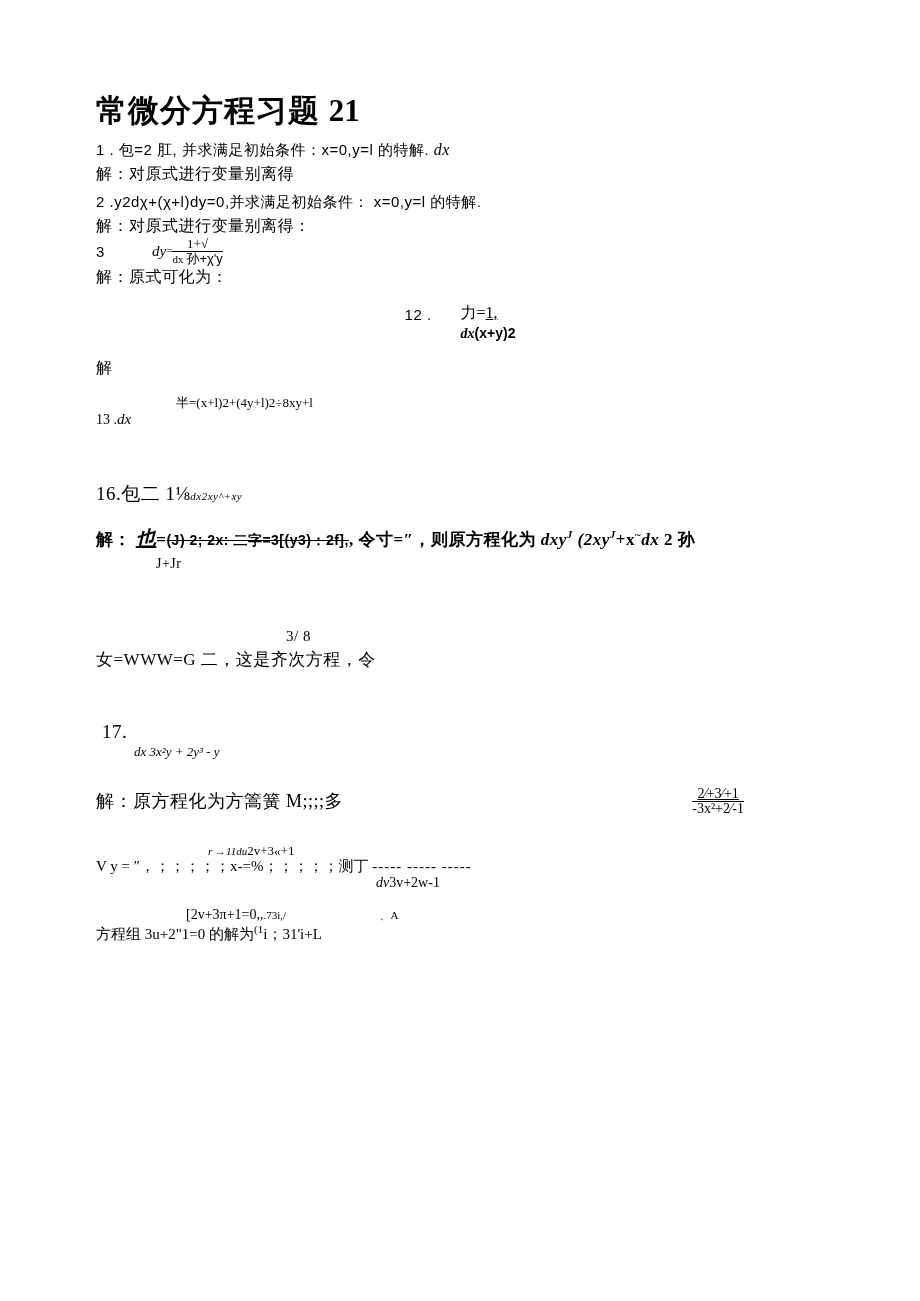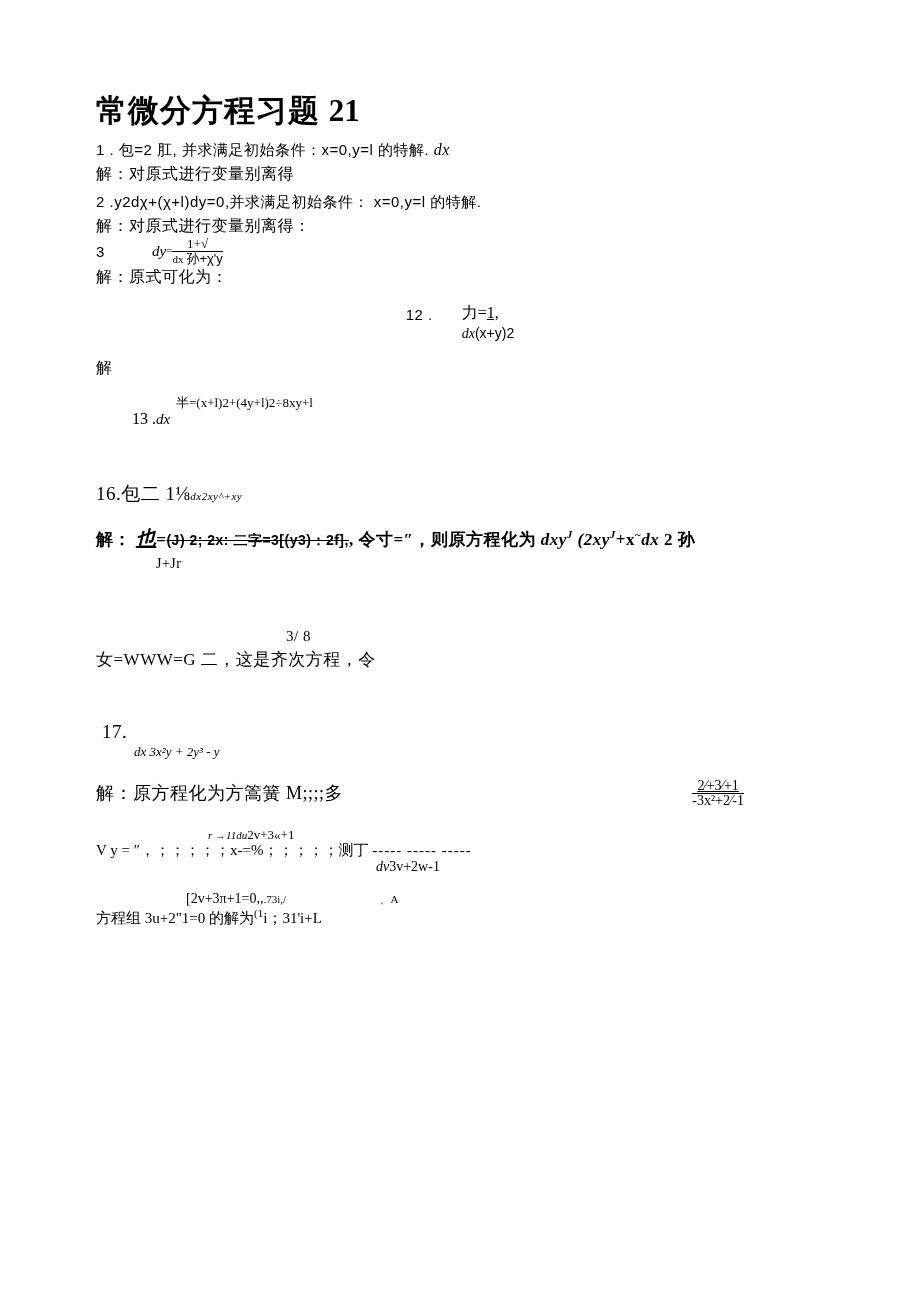--- a/index.html
+++ b/index.html
@@ -47,21 +47,21 @@
     font-style: italic;
   }
   .small {
     font-size: 11px;
   }
   .tiny {
     font-size: 11px;
   }
   .gap-s { margin-top: 4px; }
   .gap-m { margin-top: 14px; justify-content: center; }
-  .gap-l { margin-top: 20px; }
+  .gap-l { margin-top: 28px; }
   .gap-xl { margin-top: 48px; }
   .indent2 { padding-left: 60px; }
   .frac {
     display: inline-block;
     vertical-align: middle;
     text-align: center;
     font-size: 12px;
     line-height: 12px;
   }
   .frac .n {
@@ -113,29 +113,29 @@
       <span class="n sans" style="font-size:13px;">1+√</span>
       <span class="d"><span class="tiny">dx</span> <span style="font-size:13px;font-family:Arial;">孙+χ'y</span></span>
     </span>
   </div>
   <div class="line">解：原式可化为：</div>
 
   <div class="row gap-m" style="align-items:flex-start;">
     <span class="line sans" style="width:56px;">12  .</span>
     <span>
       <span style="font-size:16px;">力=</span><span class="uline" style="font-size:16px;">1,</span><br>
-      <span style="font-size:14px;"><span class="italic">dx</span><span style="font-family:Arial;font-size:14px;">(x+y)2</span></span>
+      <span style="font-size:14px;font-weight:bold;"><span class="italic">dx</span><span style="font-family:Arial;font-size:14px;">(x+y)2</span></span>
     </span>
   </div>
   <div class="line gap-m">解</div>
 
   <div class="gap-m rel-box" style="height:40px;">
     <div class="abs sans" style="left:80px;top:0;font-size:13px;">半=(x+l)2+(4y+l)2÷8xy+l</div>
     <div class="abs" style="left:0;top:16px;">
-      <span class="sans" style="font-size:16px;margin-left:36px;">13  .</span><span class="italic" style="font-size:15px;">dx</span>
+      <span class="sans" style="font-size:14px;">13  .</span><span class="italic" style="font-size:15px;">dx</span>
     </div>
   </div>
 
   <div class="line big gap-xl">
     <span>16.包二 1⅛</span><span class="italic small">dx2xy^+xy</span>
   </div>
 
   <div class="line gap-m" style="font-size:17px;font-weight:bold;">
     <span>解：</span>
     <span class="italic uline" style="font-size:20px;">也</span><span>=</span><span class="strike" style="font-size:14px;font-family:Arial;">(J) 2; 2x:   二字=3[(y3)：2f],</span><span>, 令寸=″，则原方程化为 </span><span class="italic">dxy</span><sup class="italic tiny">J</sup><span class="italic"> (2xy</span><sup class="italic tiny">J</sup><span>+x</span><sup class="tiny">~</sup><span class="italic">dx</span><span> 2 孙</span>

